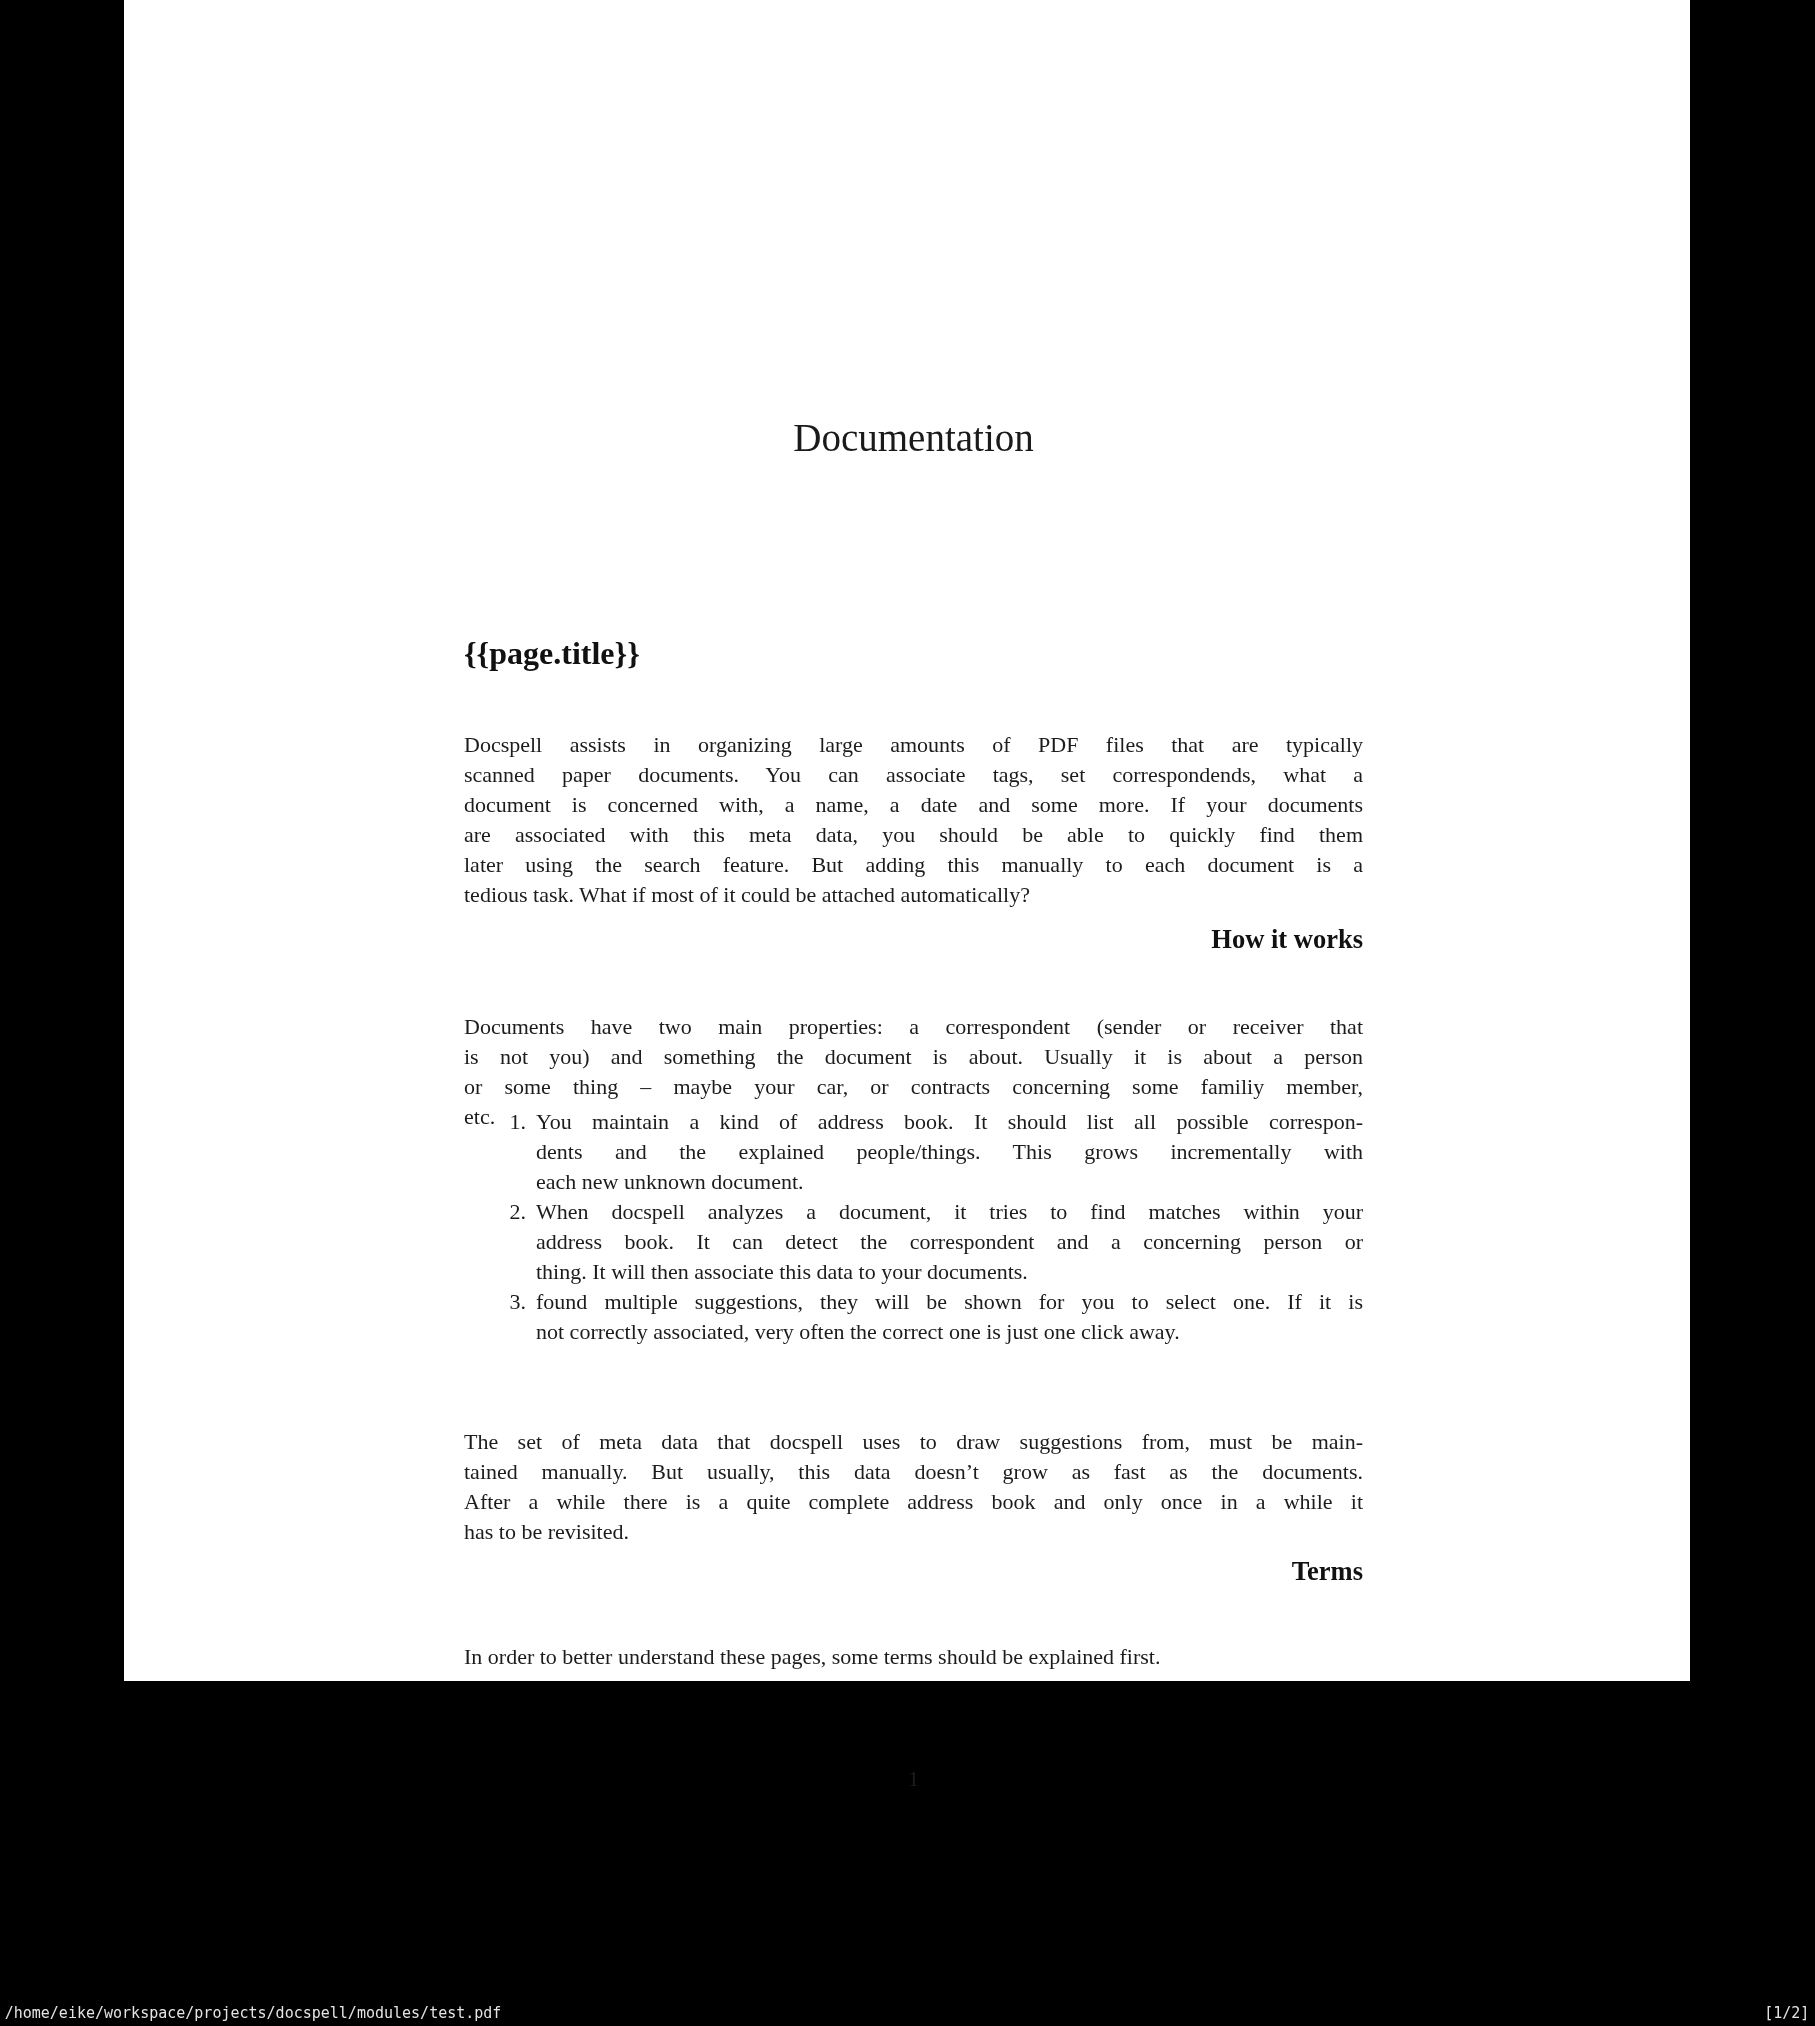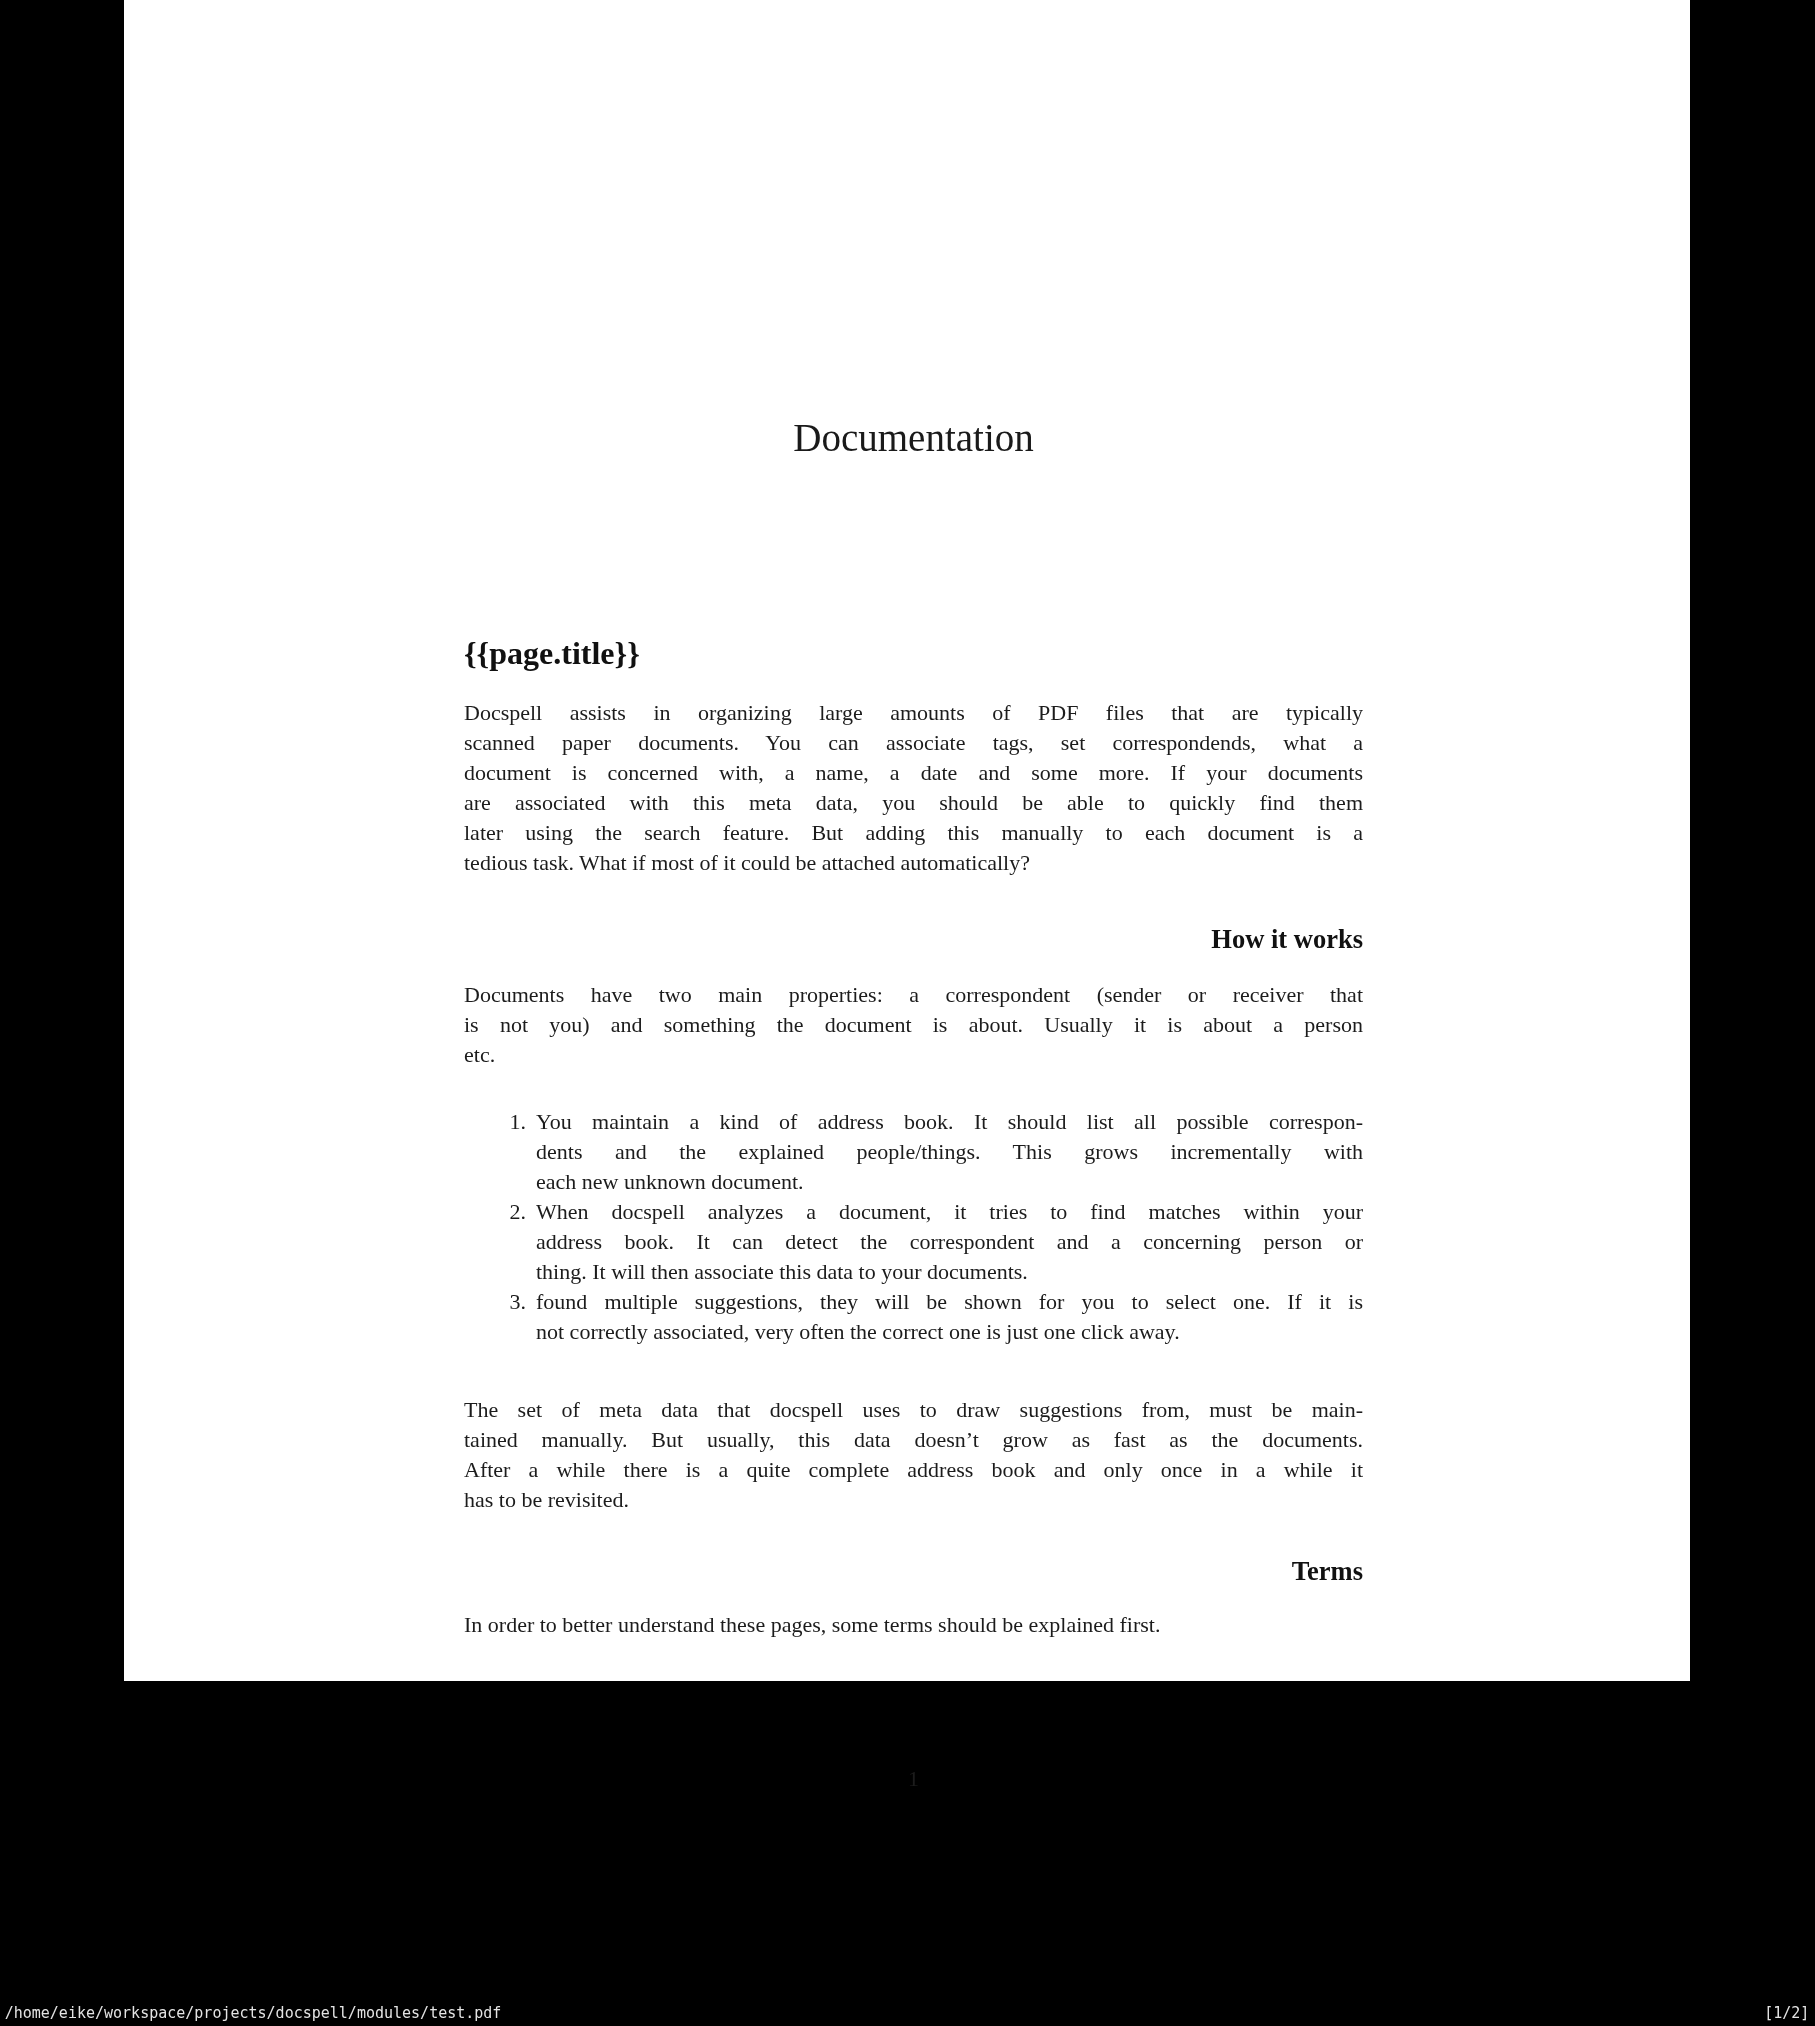--- a/index.html
+++ b/index.html
@@ -25,21 +25,21 @@
   .h-large{
     left:340px;width:899px;
     font-size:32px;font-weight:bold;color:#111;
   }
   .h-med{
     left:340px;width:899px;
     font-size:26.5px;font-weight:bold;color:#111;text-align:right;
   }
   .para{
     left:340px;width:899px;
-    font-size:22px;line-height:30px;color:#1c1c1c;
+    font-size:22px;line-height:30px;color:#1c1c1c;margin-top:32px;
   }
   .pline{text-align:justify;text-align-last:justify;}
   .pline.last{text-align:justify;text-align-last:left;}
   .list{left:340px;width:899px;font-size:22px;line-height:30px;color:#1c1c1c;}
   .list-item{position:relative;padding-left:72px;}
   .list-num{
     position:absolute;left:34px;top:0;width:28px;
     text-align:right;
   }
   .pagenum{
@@ -72,20 +72,21 @@
       <div class="pline">are associated with this meta data, you should be able to quickly find them</div>
       <div class="pline">later using the search feature. But adding this manually to each document is a</div>
       <div class="pline last">tedious task. What if most of it could be attached automatically?</div>
     </div>
 
     <div class="abs h-med" style="top:924px;">How it works</div>
 
     <div class="abs para" style="top:980px;">
       <div class="pline">Documents have two main properties: a correspondent (sender or receiver that</div>
       <div class="pline">is not you) and something the document is about. Usually it is about a person</div>
+      <div class="pline">or some thing – maybe your car, or contracts concerning some familiy member,</div>
       <div class="pline last">etc.</div>
     </div>
 
     <div class="abs list" style="top:1107px;">
       <div class="list-item">
         <span class="list-num">1.</span>
         <div class="pline">You maintain a kind of address book. It should list all possible correspon-</div>
         <div class="pline">dents and the explained people/things. This grows incrementally with</div>
         <div class="pline last">each new unknown document.</div>
       </div>

